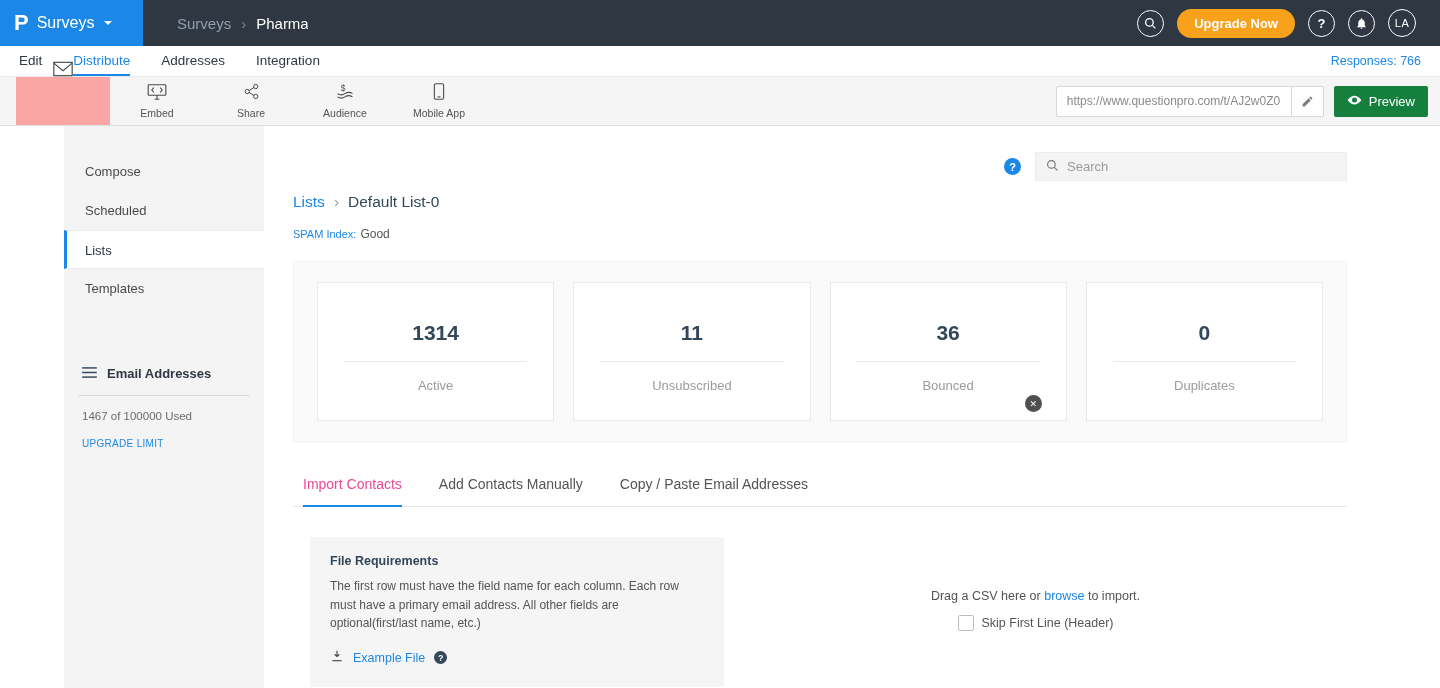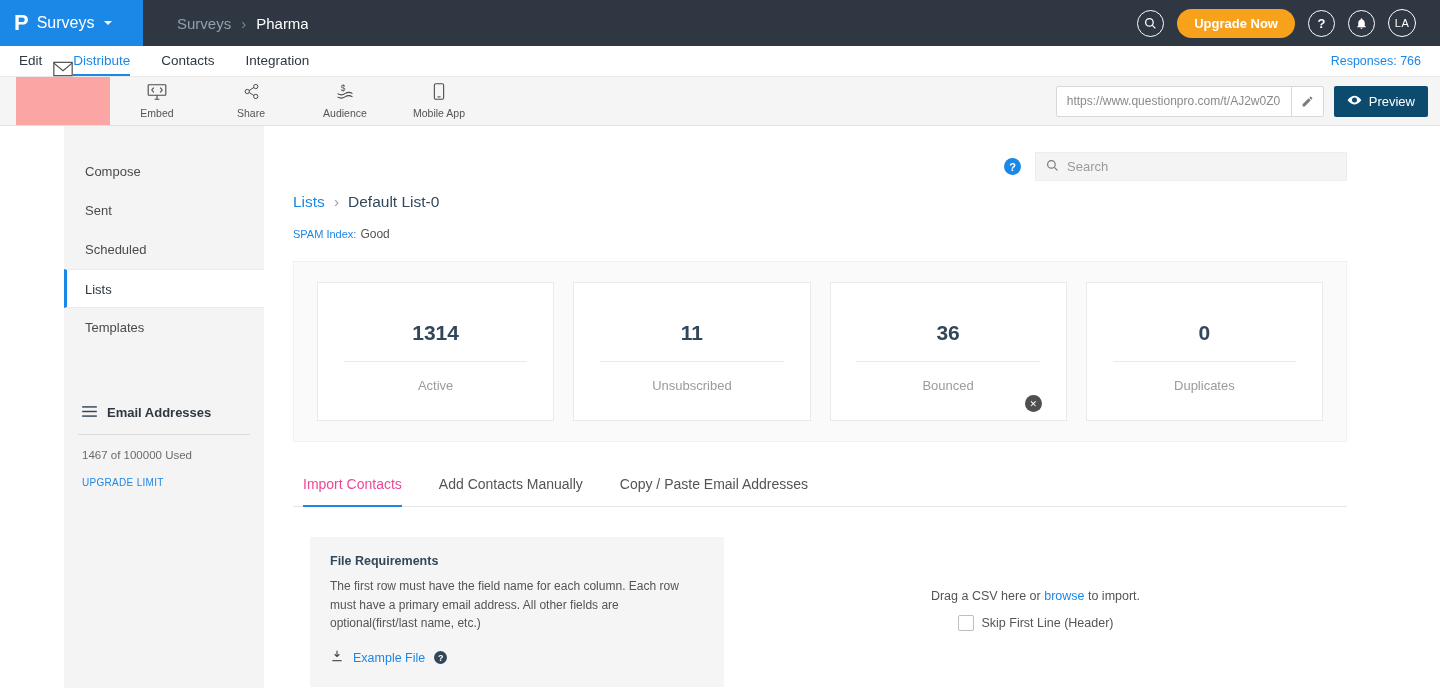--- a/index.html
+++ b/index.html
@@ -29,21 +29,21 @@
 
   
   .toolbar { height:49px; background:#F5F5F6; border-bottom:1px solid #E0E0E0; display:flex; align-items:stretch; padding-left:16px; }
   .tool-item { width:94px; display:flex; flex-direction:column; align-items:center; justify-content:center; gap:3px; cursor:pointer; color:#545454; }
   .tool-item.active { background:#fca5a5;gap:48px; }
   .tool-label { font-size:10.5px; }
   .toolbar-right { margin-left:auto; display:flex; align-items:center; gap:10px; padding-right:12px; }
   .url-box { width:268px; height:31px; background:#fff; border:1px solid #D8D8D8; border-radius:2px; display:flex; align-items:center; }
   .url-text { flex:1; min-width:0; border:none; outline:none; background:transparent; font-size:12px; color:#8a8a8a; padding:0 10px; font-family:inherit; }
   .url-edit { width:32px; height:100%; border-left:1px solid #D8D8D8; display:flex; align-items:center; justify-content:center; cursor:pointer; }
-  .preview-btn { height:31px; background:#0c4a6e; border:none; border-radius:2px; color:#fff; font-size:13px; display:flex; align-items:center; gap:7px; padding:0 13px; cursor:pointer; font-family:inherit; }
+  .preview-btn { height:31px; background:#15803d; border:none; border-radius:2px; color:#fff; font-size:13px; display:flex; align-items:center; gap:7px; padding:0 13px; cursor:pointer; font-family:inherit; }
 
   
   .body-row { display:flex; height:562px; }
   .left-gutter { width:64px; background:#fff; }
   .sidebar { width:200px; background:#F4F4F5; padding-top:26px; }
   .side-item { height:39px; line-height:39px; padding-left:18px; font-size:13px; color:#4a4a4a; cursor:pointer; border-left:3px solid transparent; }
   .side-item.active { background:#fff; border-left-color:#1B87E6; color:#2E3742; border-top:1px solid #EBEBEB; border-bottom:1px solid #EBEBEB; }
   .side-section { margin-top:58px; padding:0 14px; }
   .email-addr-header { display:flex; align-items:center; gap:10px; font-size:13px; font-weight:bold; color:#2E3742; padding-left:4px; }
   .side-divider { height:1px; background:#DCDCDC; margin:14px 0; }
@@ -117,21 +117,21 @@
             <path d="M12 22a2 2 0 0 0 2-2h-4a2 2 0 0 0 2 2zm6-6v-5c0-3.1-1.6-5.6-4.5-6.3V4a1.5 1.5 0 0 0-3 0v.7C7.6 5.4 6 7.9 6 11v5l-2 2v1h16v-1l-2-2z"></path>
           </svg>
       </button>
       <div class="avatar">LA</div>
     </div>
   </header>
 
   <nav class="nav-bar">
     <div class="nav-tab">Edit</div>
     <div class="nav-tab active">Distribute</div>
-    <div class="nav-tab">Contacts</div>
+    <div class="nav-tab">Addresses</div>
     <div class="nav-tab">Integration</div>
     <div class="responses">Responses: 766</div>
   </nav>
 
   <div class="toolbar">
     <div class="tool-item active">
       <span>
         <svg width="20" height="16" viewBox="0 0 24 18" fill="none" stroke="#4a4a4a" stroke-width="1.4">
             <rect x="1" y="1" width="22" height="16"></rect>
             <path d="M1 2l11 9L23 2"></path>
@@ -196,21 +196,20 @@
         <span>Preview</span>
       </button>
     </div>
   </div>
 
   <div class="body-row">
     <div class="left-gutter"></div>
 
     <aside class="sidebar">
       <div class="side-item">Compose</div>
-      <div class="side-item">Sent</div>
       <div class="side-item">Scheduled</div>
       <div class="side-item active">Lists</div>
       <div class="side-item">Templates</div>
 
       <div class="side-section">
         <div class="email-addr-header">
           <span>
             <svg width="15" height="11" viewBox="0 0 16 12" stroke="#33475b" stroke-width="1.6">
                 <line x1="0" y1="1" x2="16" y2="1"></line>
                 <line x1="0" y1="6" x2="16" y2="6"></line>

